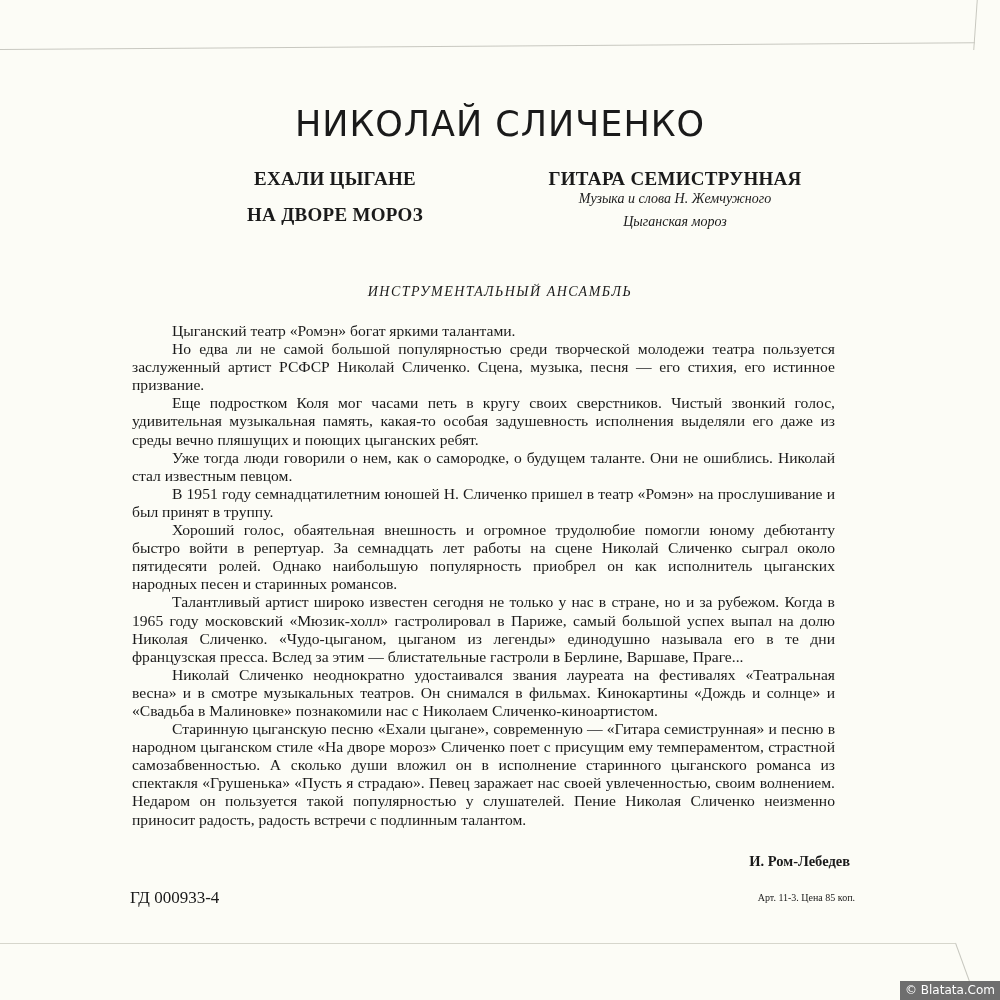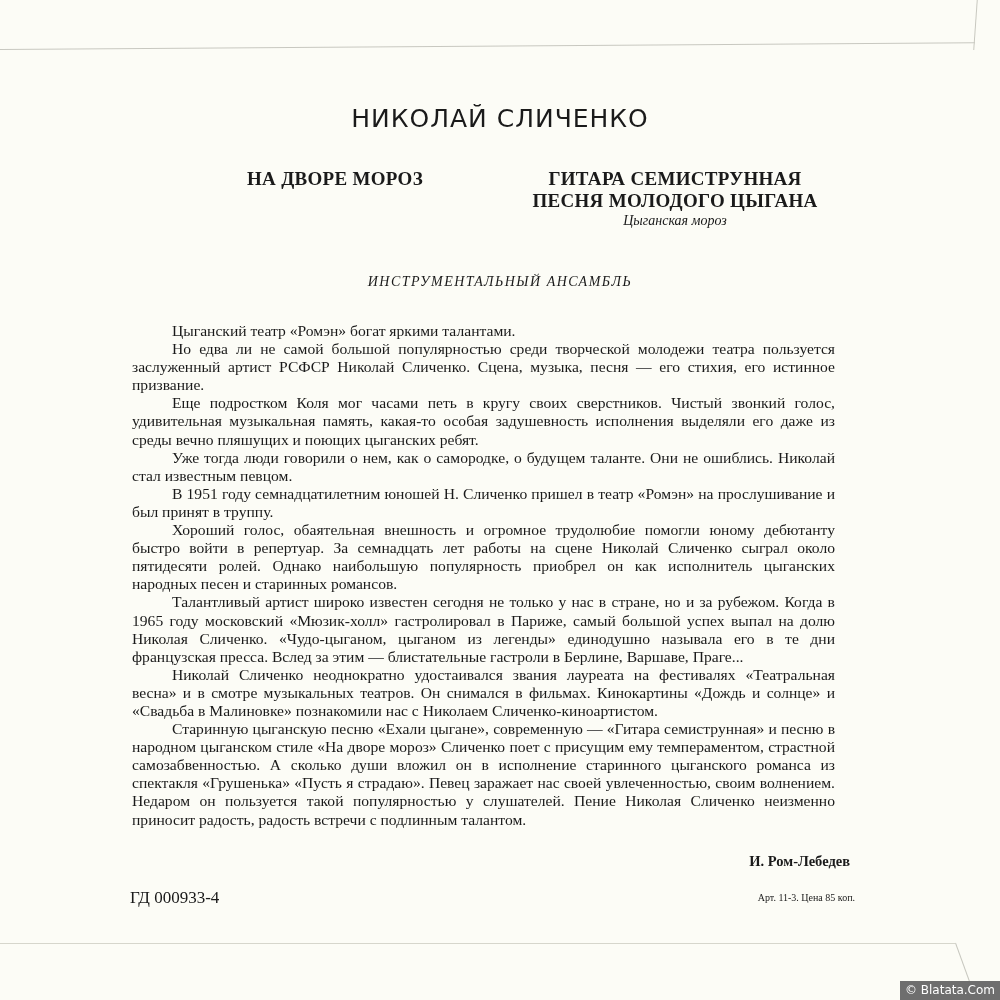--- a/index.html
+++ b/index.html
@@ -3,52 +3,53 @@
 <meta charset="utf-8">
 <style>
   html, body { margin:0; padding:0; }
   body { width:1000px; height:1000px; background:#fcfcf6; position:relative; overflow:hidden;
          font-family:"Liberation Serif","DejaVu Serif",serif; color:#1a1a1a; }
   .fold-top { position:absolute; left:0; top:49px; width:975px; height:1px; background:#c8c8c0; transform:rotate(-0.4deg); transform-origin:left; }
   .fold-right { position:absolute; left:975px; top:0; width:1px; height:50px; background:#c8c8c0; transform:rotate(4deg); }
   .fold-bottom { position:absolute; left:0; top:943px; width:955px; height:1px; background:#d6d6cc; }
   .fold-bottom-right { position:absolute; left:955px; top:943px; width:1px; height:50px; background:#c8c8c0; transform:rotate(-20deg); transform-origin:top; }
   .artist { position:absolute; top:104px; left:0; width:1000px; text-align:center;
-            font-family:"DejaVu Sans","Liberation Sans",sans-serif; font-size:25px; letter-spacing:1px; font-weight:500; }
+            font-family:"DejaVu Sans","Liberation Sans",sans-serif; font-size:35px; letter-spacing:1px; font-weight:500; }
   .col { position:absolute; text-align:center; }
   .col-left { left:210px; width:250px; top:168px; }
   .col-right { left:505px; width:340px; top:168px;text-align:center; }
   .song { font-weight:bold; font-size:19px; line-height:22px; letter-spacing:0.3px; }
   .sub { font-style:italic; font-size:14px; line-height:18px; }
-  .ensemble { position:absolute; top:274px; left:0; width:1000px; text-align:center; font-style:italic; font-size:14px; letter-spacing:1.5px; }
+  .ensemble { position:absolute; top:284px; left:0; width:1000px; text-align:center; font-style:italic; font-size:14px; letter-spacing:1.5px; }
   .body-text { position:absolute; top:322px; left:132px; width:703px; font-size:15.6px; line-height:18.1px; text-align:justify; }
   .body-text p { margin:0; text-indent:40px; }
   .signature { position:absolute; top:853px; right:150px; font-weight:bold; font-size:14.5px; }
   .catalog { position:absolute; top:888px; left:130px; font-size:17px; }
   .price { position:absolute; top:892px; right:145px; font-size:10px; }
   .watermark { position:absolute; left:900px; top:981px; width:100px; height:19px; background:#6e6e6e; color:#fff;
                font-family:"DejaVu Sans","Liberation Sans",sans-serif; font-size:12px; line-height:19px; text-align:center; }
 </style>
 </head>
 <body>
 
 <div class="fold-top"></div>
 <div class="fold-right"></div>
 <div class="fold-bottom"></div>
 <div class="fold-bottom-right"></div>
 
 <div class="artist">НИКОЛАЙ СЛИЧЕНКО</div>
 
 <div class="col col-left">
+  <div class="song" style="margin-bottom:14px;">ЕХАЛИ ЦЫГАНЕ</div>
   <div class="song" style="margin-bottom:8px;">НА ДВОРЕ МОРОЗ</div>
 </div>
 
 <div class="col col-right">
   <div class="song">ГИТАРА СЕМИСТРУННАЯ</div>
-  <div class="song">ПЕСНЯ МОЛОДОГО ЦЫГАНА</div>
+  <div class="sub" style="margin-bottom:5px;">Музыка и слова Н. Жемчужного</div>
   <div class="sub">Цыганская мороз</div>
 </div>
 
 <div class="ensemble">ИНСТРУМЕНТАЛЬНЫЙ АНСАМБЛЬ</div>
 
 <div class="body-text">
   <p>Цыганский театр «Ромэн» богат яркими талантами.</p>
   <p>Но едва ли не самой большой популярностью среди творческой молодежи театра пользуется заслуженный артист РСФСР Николай Сличенко. Сцена, музыка, песня — его стихия, его истинное призвание.</p>
   <p>Еще подростком Коля мог часами петь в кругу своих сверстников. Чистый звонкий голос, удивительная музыкальная память, какая-то особая задушевность исполнения выделяли его даже из среды вечно пляшущих и поющих цыганских ребят.</p>
   <p>Уже тогда люди говорили о нем, как о самородке, о будущем таланте. Они не ошиблись. Николай стал известным певцом.</p>

